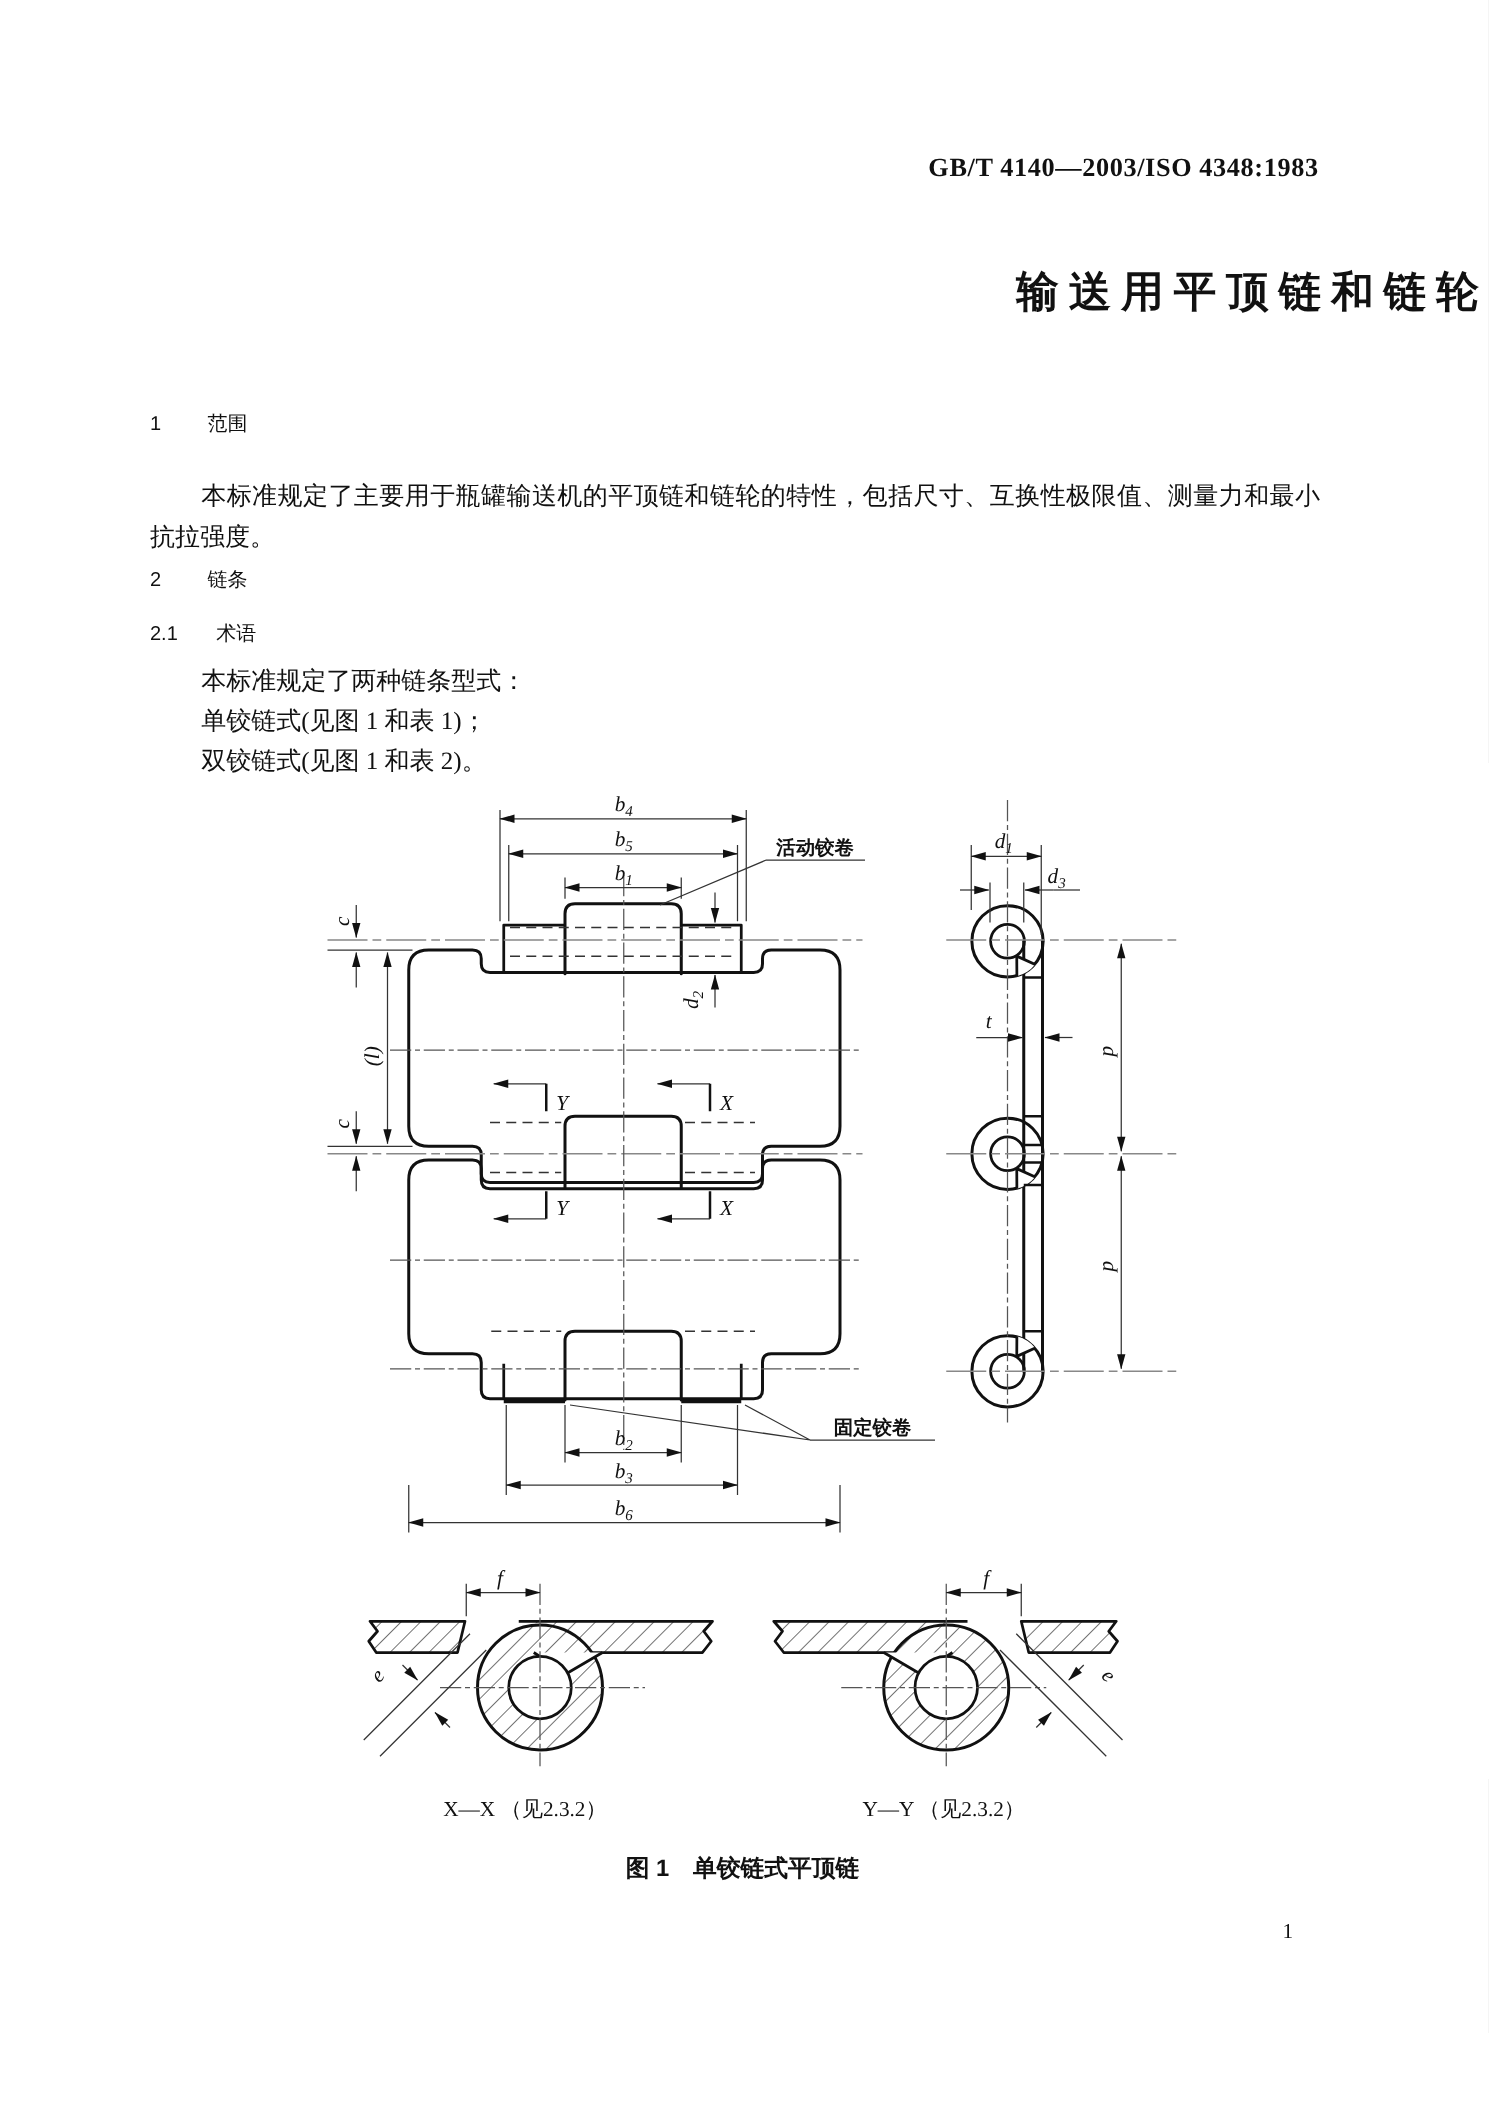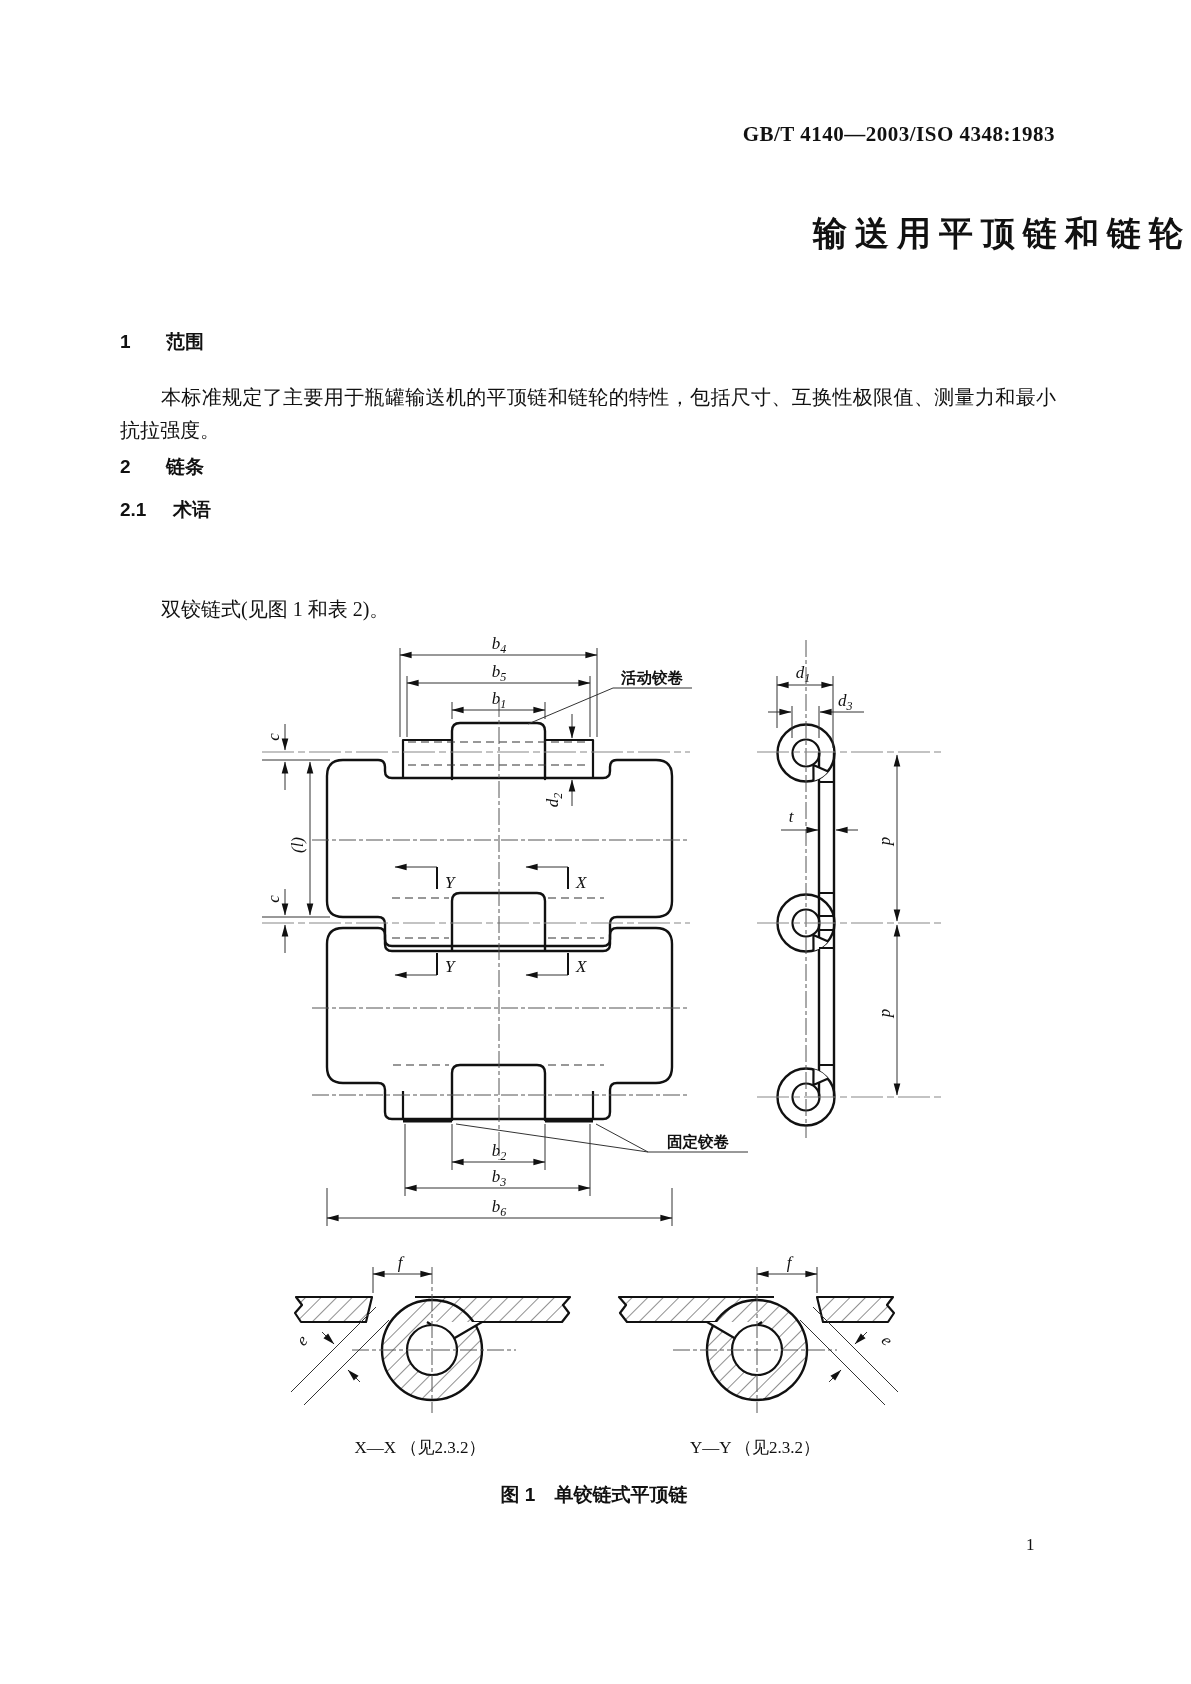--- a/index.html
+++ b/index.html
@@ -3,21 +3,21 @@
 <meta charset="utf-8">
 <style>
   html,body{margin:0;padding:0;background:#e8e8e8;}
   #page{position:relative;width:1191px;height:1684px;background:#ffffff;margin:0 auto;overflow:hidden;
         font-family:"Liberation Serif","DejaVu Serif",serif;color:#111;}
   .abs{position:absolute;}
   #hdr{top:122px;left:0;right:136px;text-align:right;font-weight:bold;font-size:21px;
        font-family:"Liberation Serif",serif;letter-spacing:.5px;}
   #ttl{top:211px;left:0;width:100%;text-align:right;font-size:34px;font-weight:bold;
        font-family:"Liberation Sans","DejaVu Sans",sans-serif;letter-spacing:8px;padding-left:8px;box-sizing:border-box;}
-  .h{left:120px;font-family:"Liberation Sans","DejaVu Sans",sans-serif;font-weight:bold;font-size:19px;}
+  .h{left:120px;font-family:"Liberation Sans","DejaVu Sans",sans-serif;font-weight:normal;font-size:16px;}
   .h .n{display:inline-block;min-width:24px;margin-right:22px;}
   .p{left:120px;width:936px;font-size:20px;line-height:33px;text-align:justify;}
   .ind{text-indent:41px;}
   #pgnum{left:1026px;top:1535px;font-size:17px;}
   svg text{font-family:"Liberation Serif","DejaVu Serif",serif;}
   .ol{fill:none;stroke:#111;stroke-width:2.4;stroke-linejoin:round;stroke-linecap:round;}
   .ol2{fill:none;stroke:#111;stroke-width:2.2;stroke-linejoin:round;}
   .thk{stroke:#111;stroke-width:3.2;}
   .thin{fill:none;stroke:#333;stroke-width:1;}
   .dash{fill:none;stroke:#333;stroke-width:1.2;stroke-dasharray:8 5;}
@@ -281,16 +281,18 @@
   <div class="abs p ind" style="top:381px">本标准规定了主要用于瓶罐输送机的平顶链和链轮的特性，包括尺寸、互换性极限值、测量力和最小抗拉强度。</div>
 
   <div class="abs h" style="top:454px">
     <span class="n">2</span><span>链条</span>
   </div>
 
   <div class="abs h" style="top:497px">
     <span class="n" style="min-width:34px;margin-right:19px">2.1</span><span>术语</span>
   </div>
 
+  <div class="abs p ind" style="top:529px">本标准规定了两种链条型式：</div>
+  <div class="abs p ind" style="top:561px">单铰链式(见图 1 和表 1)；</div>
   <div class="abs p ind" style="top:593px">双铰链式(见图 1 和表 2)。</div>
 
   <div class="abs" id="pgnum">1</div>
 </div>
 
 </body></html>

